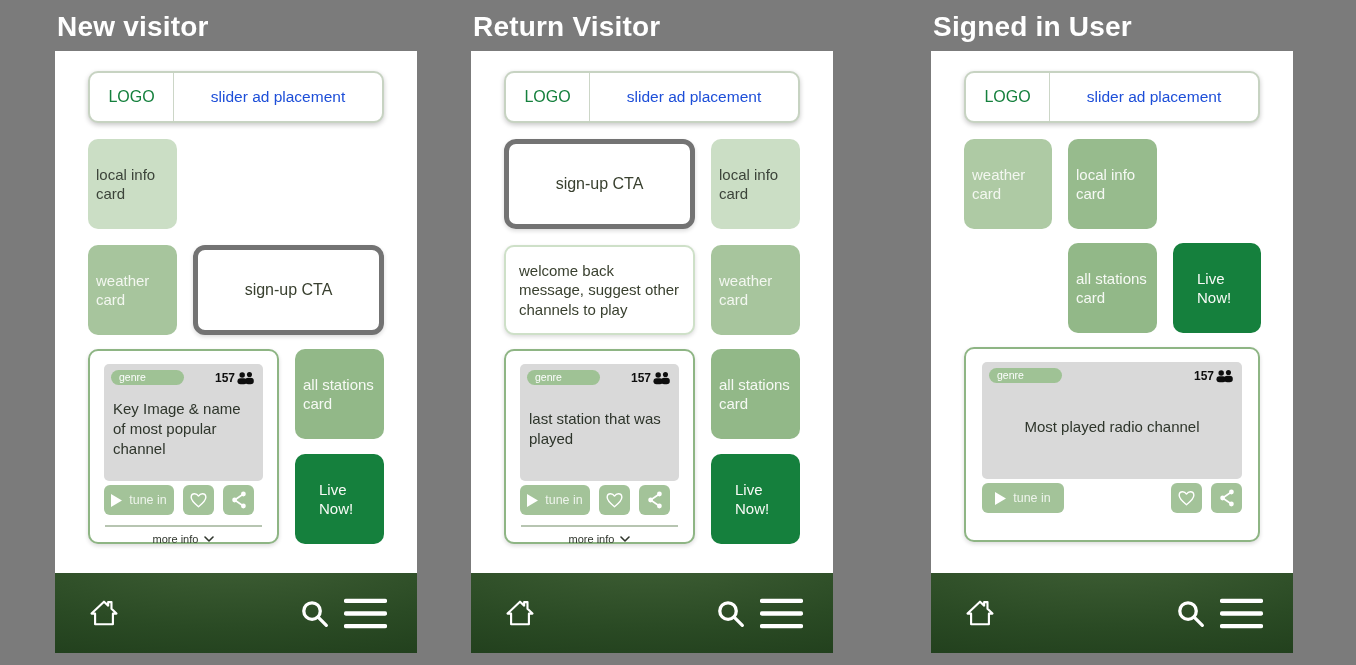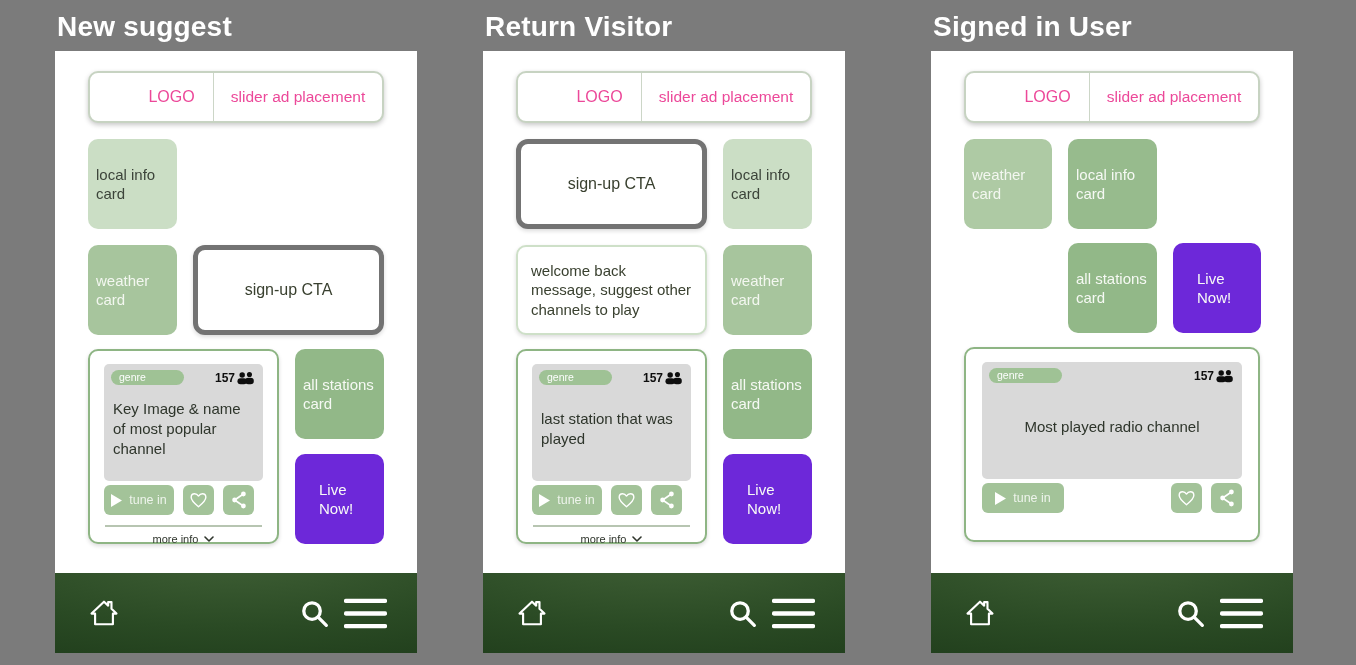--- a/index.html
+++ b/index.html
@@ -20,25 +20,25 @@
     padding:20px 33px 0;
   }
   
   .header-card {
     height:52px; border:2px solid #c7d3c2; border-radius:10px;
     display:flex; align-items:stretch; background:#fff;
     box-shadow:0 2px 5px rgba(0,0,0,.22);
   }
   .logo-cell {
     width:84px; display:flex; align-items:center; justify-content:center;
-    font-size:16px; color:#ec4899; border-right:1.5px solid #ccd6c7;margin-left:40px;
+    font-size:16px; color:#15803d; border-right:1.5px solid #ccd6c7;
   }
   .ad-cell {
     flex:1; display:flex; align-items:center; justify-content:center;
-    font-size:15.5px; color:#ec4899;
+    font-size:15.5px; color:#1d4ed8;
   }
   
   .row { display:flex; gap:16px; margin-top:16px; }
   .card { border-radius:10px; font-size:15px; line-height:1.3; }
   .card.wide { flex:1; }
   .card.small { width:89px; flex:none; }
   .h90 { height:90px; }
   .outline {
     background:#fff; display:flex; align-items:center;
     padding:10px 13px; color:#39402f;
@@ -48,21 +48,21 @@
   .outline.strong { border:5px solid #737373; border-radius:12px; }
   .outline.center { justify-content:center; text-align:center; font-size:16px; }
   .fill { display:flex; align-items:center; padding:8px; }
   .fill .fit { display:block; width:fit-content; margin:0 auto; text-align:left; }
   .f100 { background:#cbdec5; color:#3c443a; }
   .f200 { background:#aeca a4; }
   .f200 { background:#aecaa4; color:#f3f7f0; }
   .f300 { background:#a7c59d; color:#f3f7f0; }
   .f350 { background:#97bb8d; color:#f6f9f4; }
   .f400 { background:#92b888; color:#f6f9f4; }
-  .f500 { background:#6d28d9; color:#f8faf6;padding-left:24px; }
+  .f500 { background:#15803d; color:#f8faf6;padding-left:24px; }
   
   .grid3 {
     display:grid; margin-top:16px;
     grid-template-columns:88px 89px 88px;
     grid-template-rows:90px 90px;
     gap:14px 16px;
   }
   .tall { grid-row:1 / 3; height:auto; }
   
   .station-row { margin-top:14px; }
@@ -112,21 +112,21 @@
     background:radial-gradient(140% 170% at 50% -25%, #406036 0%, #2a4a24 55%, #1d3a19 100%);
     display:flex; align-items:center; padding:0 30px;
   }
   .nav-right { margin-left:auto; display:flex; align-items:center; gap:13px; }
   .nav-btn { display:flex; align-items:center; justify-content:center; }
 </style>
 </head>
 <body>
 
 <section class="panel" style="left:55px">
-  <h1 class="panel-title">New suggest</h1>
+  <h1 class="panel-title">New visitor</h1>
   <div class="phone">
 
     <div class="header-card">
       <div class="logo-cell">LOGO</div>
       <div class="ad-cell">slider ad placement</div>
     </div>
 
     <div class="row">
       <div class="card small h90 fill f100">
         <span class="fit">local info card</span>
@@ -217,21 +217,21 @@
               <line x1="2" y1="4" x2="42" y2="4" stroke="#ffffff" stroke-width="4.4" stroke-linecap="round"></line>
               <line x1="2" y1="17" x2="42" y2="17" stroke="#ffffff" stroke-width="4.4" stroke-linecap="round"></line>
               <line x1="2" y1="30" x2="42" y2="30" stroke="#ffffff" stroke-width="4.4" stroke-linecap="round"></line>
             </svg>
         </button>
       </div>
     </nav>
   </div>
 </section>
 
-<section class="panel" style="left:483px">
+<section class="panel" style="left:471px">
   <h1 class="panel-title">Return Visitor</h1>
   <div class="phone">
 
     <div class="header-card">
       <div class="logo-cell">LOGO</div>
       <div class="ad-cell">slider ad placement</div>
     </div>
 
     <div class="row">
       <div class="card wide h90 outline strong center">

